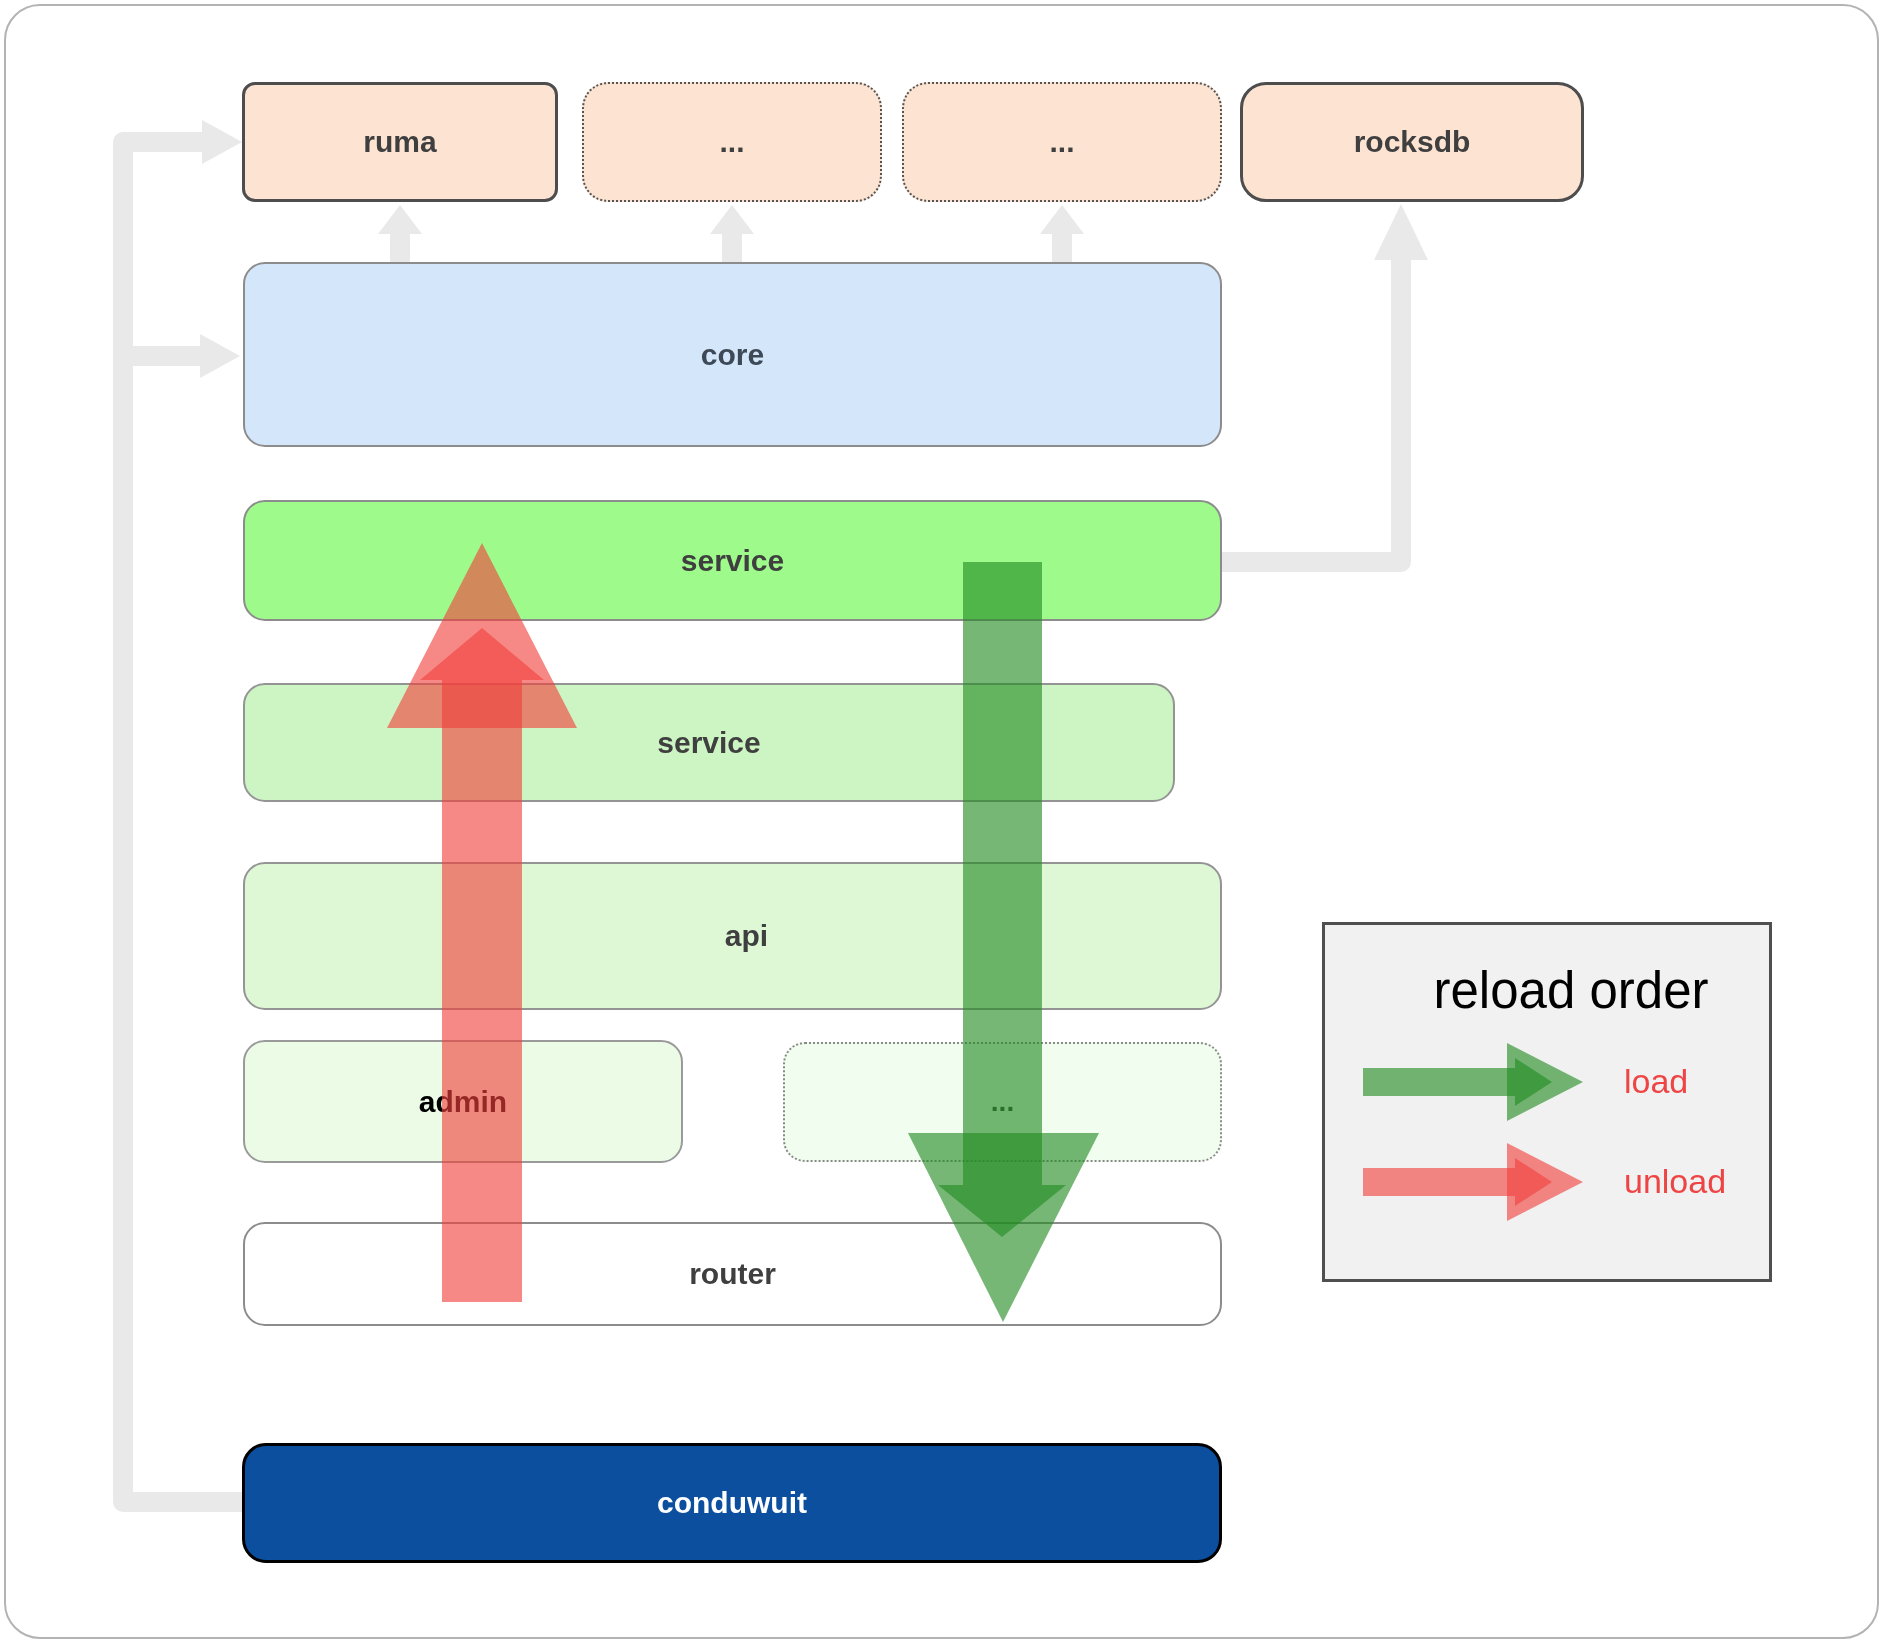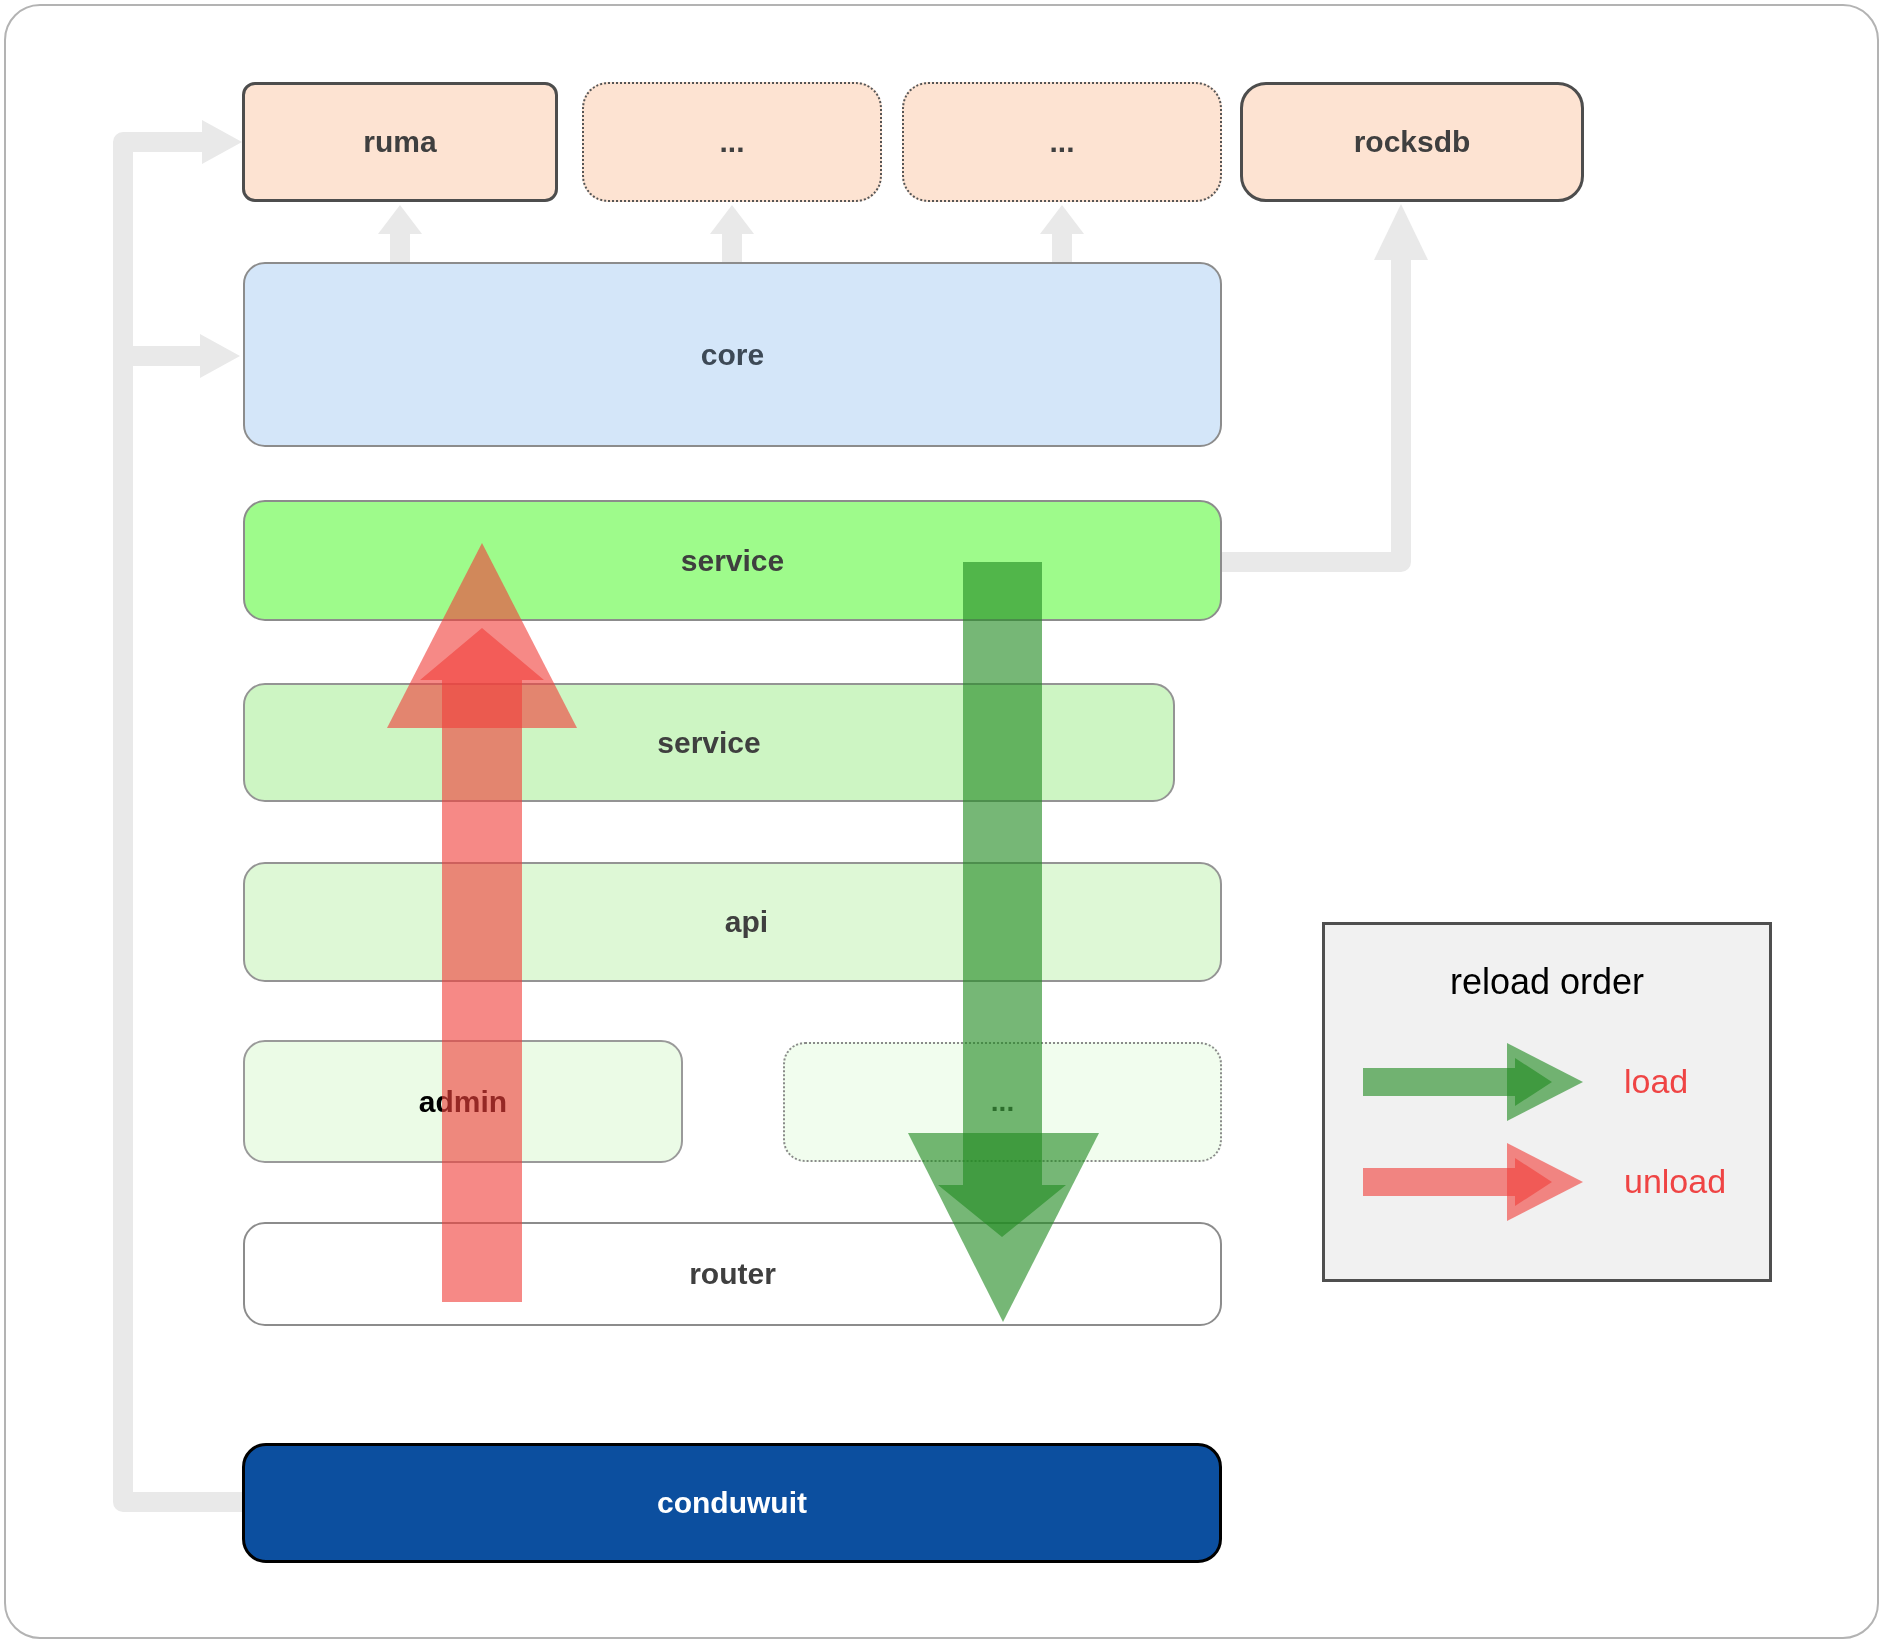--- a/index.html
+++ b/index.html
@@ -14,28 +14,28 @@
   .peach{background:#fde3d2;border:3px solid #4d4d4d;border-radius:26px;}
   .peach.dotted{border:2px dotted #555555;}
   .b-ruma{left:242px;top:82px;width:316px;height:120px;border-radius:13px;}
   .b-e1{left:582px;top:82px;width:300px;height:120px;}
   .b-e2{left:902px;top:82px;width:320px;height:120px;}
   .b-rocksdb{left:1240px;top:82px;width:344px;height:120px;}
   
   .b-core{left:243px;top:262px;width:979px;height:185px;background:#d4e6f9;border:2px solid #8c8c8c;border-radius:22px;color:#3d4956;}
   .b-database{left:243px;top:500px;width:979px;height:121px;background:#9efb8b;border:2px solid #8c8c8c;border-radius:22px;}
   .b-service{left:243px;top:683px;width:932px;height:119px;background:#cdf5c3;border:2px solid #949494;border-radius:22px;}
-  .b-api{left:243px;top:862px;width:979px;height:120px;background:#def8d6;border:2px solid #949494;border-radius:22px;padding-left:28px;}
+  .b-api{left:243px;top:862px;width:979px;height:148px;background:#def8d6;border:2px solid #949494;border-radius:22px;padding-left:28px;}
   .b-admin{left:243px;top:1040px;width:440px;height:123px;background:#ebfbe6;border:2px solid #9a9a9a;border-radius:22px;color:#000000;}
   .b-e3{left:783px;top:1042px;width:439px;height:120px;background:#f1fdee;border:2px dotted #8a8a8a;border-radius:22px;font-size:28px;}
   .b-router{left:243px;top:1222px;width:979px;height:104px;background:#ffffff;border:2px solid #8c8c8c;border-radius:22px;}
   .b-conduwuit{left:242px;top:1443px;width:980px;height:120px;background:#0c4f9f;border:3px solid #000000;border-radius:24px;color:#ffffff;}
   
   .legend{position:absolute;left:1322px;top:922px;width:450px;height:360px;background:#f1f1f1;border:3px solid #4f4f4f;box-sizing:border-box;z-index:2;}
-  .legend-title{position:absolute;left:0;top:36px;width:100%;text-align:center;font-size:36px;color:#000000;}
+  .legend-title{position:absolute;left:0;top:36px;width:100%;text-align:center;font-size:51px;color:#000000;padding-left:24px;}
   .legend-label{position:absolute;font-size:34px;color:#ef4444;z-index:3;}
   .ll-load{left:1624px;top:1062px;}
   .ll-unload{left:1624px;top:1162px;}
 </style>
 </head>
 <body>
 
 <div class="canvas">
   <div class="frame"></div>
 

